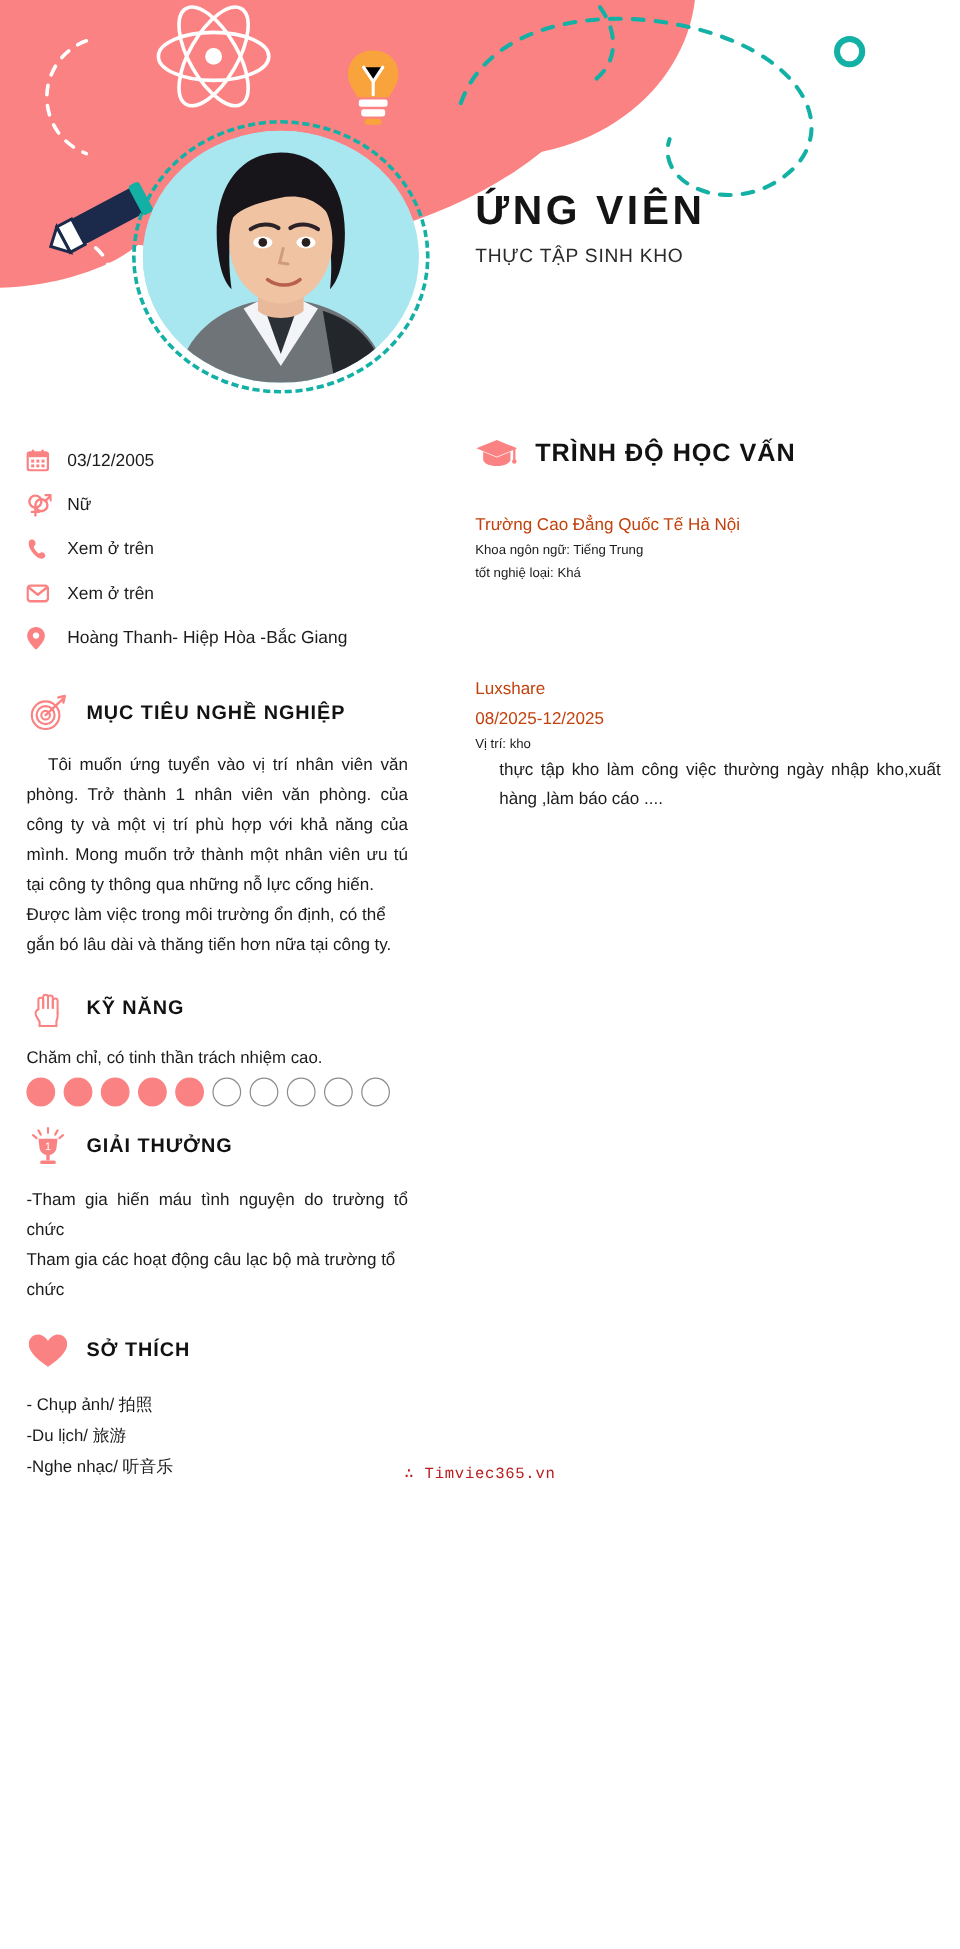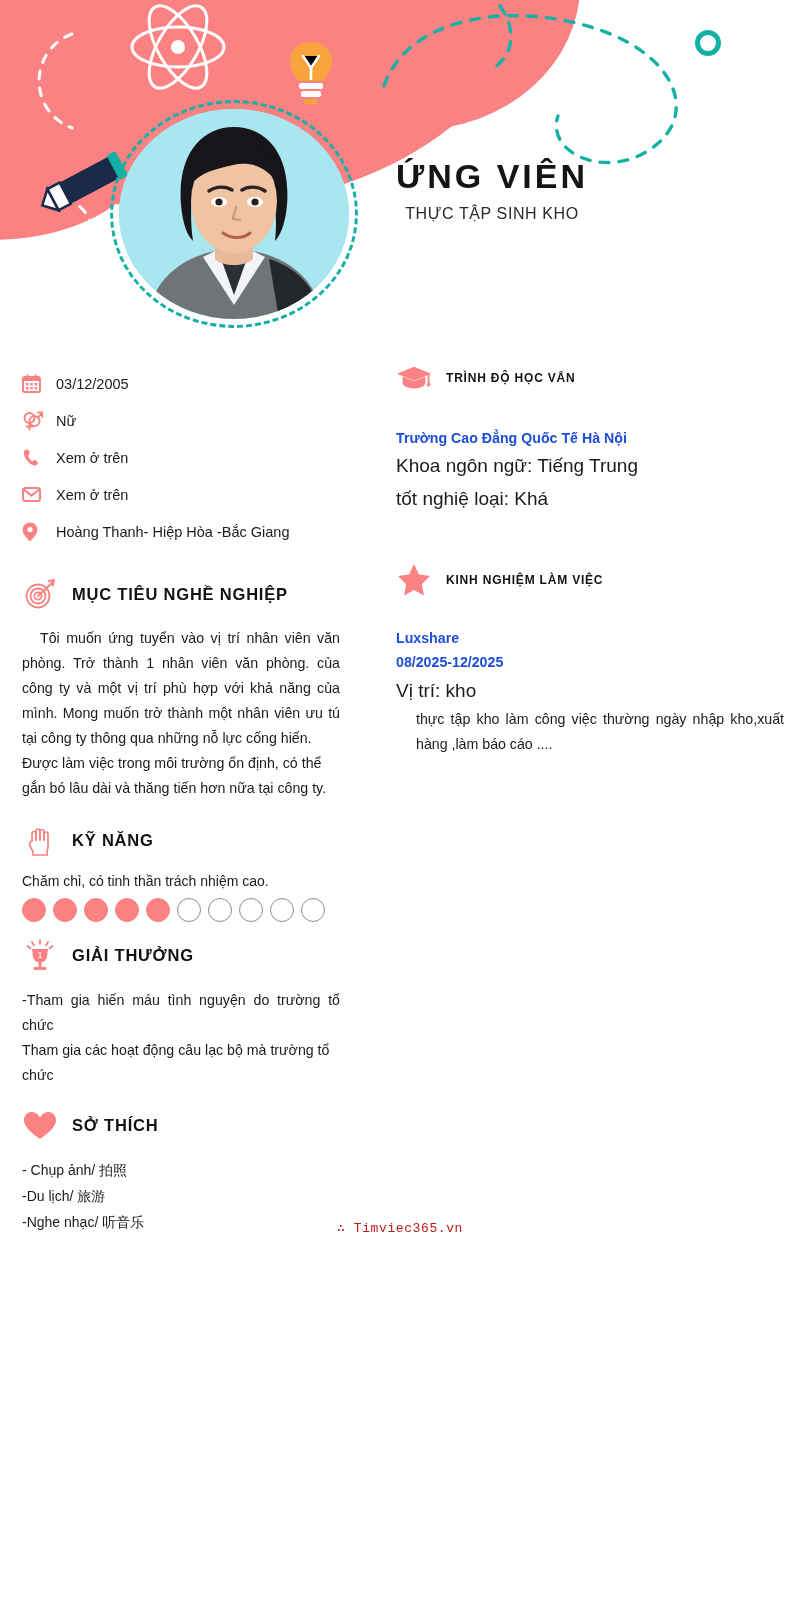--- a/index.html
+++ b/index.html
@@ -41,53 +41,53 @@
   .photo-wrap { position: absolute; left: 110px; top: 100px; width: 248px; height: 228px; }
   .photo-dash { position: absolute; left: 0; top: 0; width: 248px; height: 228px;
                 border: 3px dashed #13b0a5; border-radius: 50%; }
   .photo-inner { position: absolute; left: 9px; top: 9px; width: 230px; height: 210px;
                  border-radius: 50%; overflow: hidden; background: #a8e6f0; }
   .photo-svg { display: block; width: 230px; height: 210px; }
 
   
   .header-text { position: absolute; left: 396px; top: 158px; }
   .cand-name { font-size: 34px; font-weight: bold; letter-spacing: 3px; color: #141414; line-height: 1.1; }
-  .cand-role { font-size: 16px; color: #2a2a2a; letter-spacing: 0.6px; margin-top: 10px; text-align: center; }
+  .cand-role { font-size: 16px; color: #2a2a2a; letter-spacing: 0.6px; margin-top: 10px; }
 
   
   .col-left  { position: absolute; left: 22px;  top: 365px; width: 318px; }
   .col-right { position: absolute; left: 396px; top: 360px; width: 388px; }
 
   
   .contact-row { display: flex; align-items: center; height: 37px; }
   .contact-ico { width: 34px; display: flex; align-items: center; justify-content: flex-start; }
   .contact-txt { font-size: 14.5px; color: #1c1c1c; }
 
   
   .sec { margin-top: 22px; }
   .sec-head { display: flex; align-items: center; gap: 14px; margin-bottom: 14px; }
   .sec-ico { width: 36px; height: 36px; display: flex; align-items: center; justify-content: center; flex: 0 0 36px; }
   .sec-title { font-size: 16.5px; font-weight: bold; letter-spacing: 0.8px; color: #121212; }
-  .sec-title.lg { font-size: 12px; }
+  .sec-title.lg { font-size: 21px; }
 
   .body-just { font-size: 14.2px; line-height: 1.76; color: #1b1b1b; text-align: justify; }
   .body-norm { font-size: 14.2px; line-height: 1.76; color: #1b1b1b; }
   .indent { text-indent: 18px; }
 
   
   .skill-label { font-size: 14px; color: #1b1b1b; margin-bottom: 9px; margin-top: 4px; }
   .dots { display: flex; gap: 7px; margin-bottom: 14px; }
   .dot { width: 24px; height: 24px; border-radius: 50%; border: 1.4px solid #8d8d8d; background: #fff; }
   .dot.on { background: #fb8283; border-color: #fb8283; }
 
   .hobby { font-size: 14px; line-height: 1.85; color: #1b1b1b; }
 
   
-  .r-bold { font-size: 14.2px; font-weight: bold; color: #1d4ed8; line-height: 1.72; }
-  .r-line { font-size: 19px; color: #1b1b1b; line-height: 1.72; }
+  .r-bold { font-size: 14.2px; font-weight: normal; color: #c2410c; line-height: 1.72; }
+  .r-line { font-size: 11px; color: #1b1b1b; line-height: 1.72; }
   .r-just { font-size: 14.2px; color: #1b1b1b; line-height: 1.72; text-align: justify; margin-left: 20px; }
   .blk { margin-top: 14px; }
   .gap-big { height: 46px; }
 
   
   .bot-deco { position: absolute; left: 0; top: 1290px; width: 800px; height: 334px; overflow: hidden; }
   .bblob-1 { position: absolute; left: 470px; top: 45px; width: 370px; height: 230px;
              background: #fb8283; border-radius: 58% 0 0 46% / 70% 0 0 56%; }
   .bblob-2 { position: absolute; left: 392px; top: 162px; width: 430px; height: 175px;
              background: #fb8283; border-radius: 48% 30% 0 0 / 80% 60% 0 0; }
@@ -364,28 +364,20 @@
       <div class="blk" style="margin-top:30px;">
         <div class="r-bold">Trường Cao Đẳng Quốc Tế Hà Nội</div>
         <div class="r-line">Khoa ngôn ngữ: Tiếng Trung</div>
         <div class="r-line">tốt nghiệ loại: Khá</div>
       </div>
     </div>
 
     <div class="gap-big"></div>
 
     <div>
-      <div class="sec-head">
-        <span class="sec-ico">
-          <svg width="34" height="33" viewBox="0 0 34 33">
-            <path d="M17 1 L21.9 11.4 L33 13 L24.9 21.2 L26.9 32.4 L17 27.1 L7.1 32.4 L9.1 21.2 L1 13 L12.1 11.4 Z" fill="#fb8283"></path>
-          </svg>
-        </span>
-        <span class="sec-title lg">KINH NGHIỆM LÀM VIỆC</span>
-      </div>
       <div class="blk" style="margin-top:28px;">
         <div class="r-bold">Luxshare</div>
         <div class="r-bold">08/2025-12/2025</div>
         <div class="r-line">Vị trí: kho</div>
         <div class="r-just">thực tập kho làm công việc thường ngày nhập kho,xuất hàng ,làm báo cáo ....</div>
       </div>
     </div>
   </div>
 
   <div class="bot-deco">

